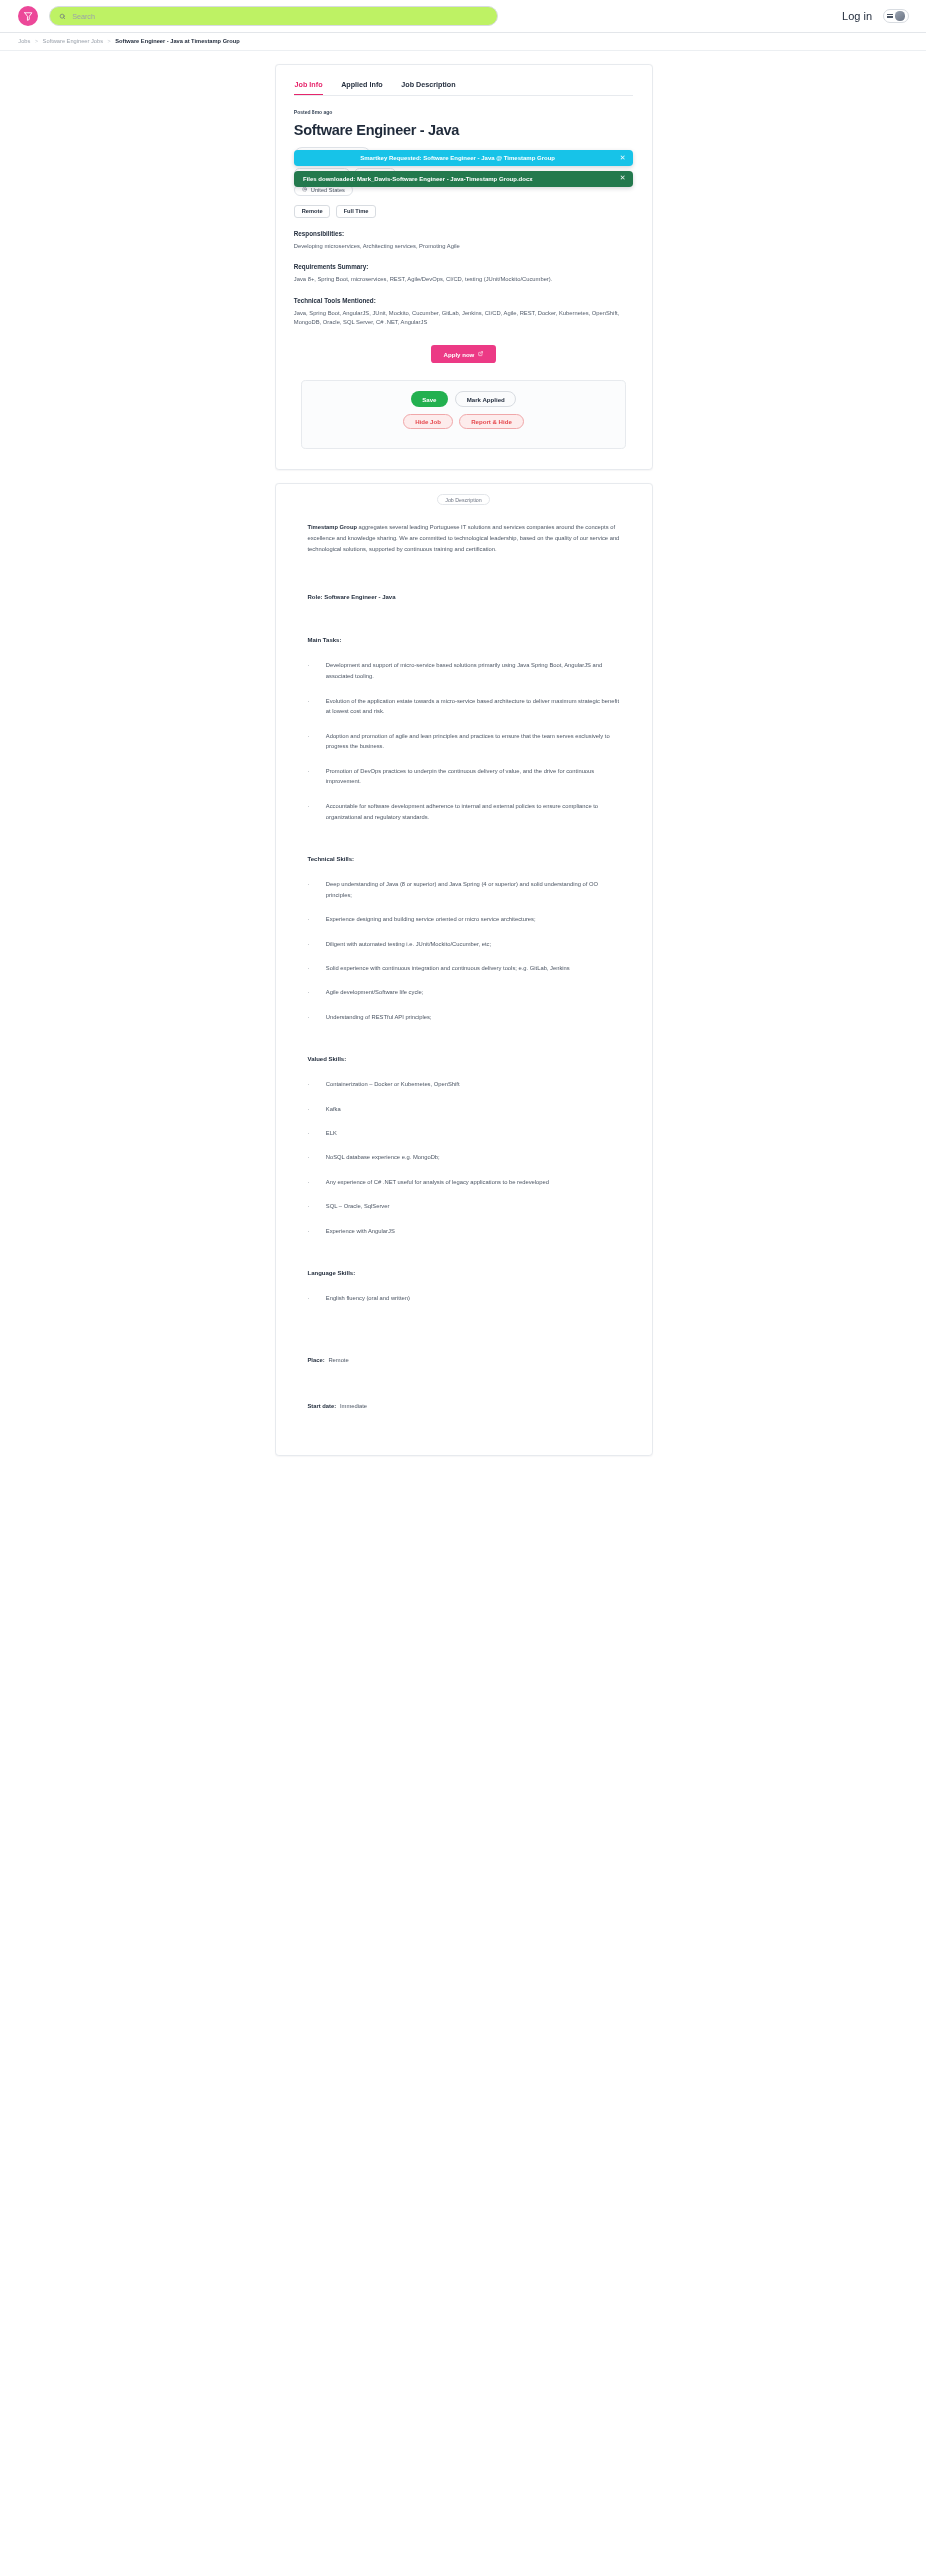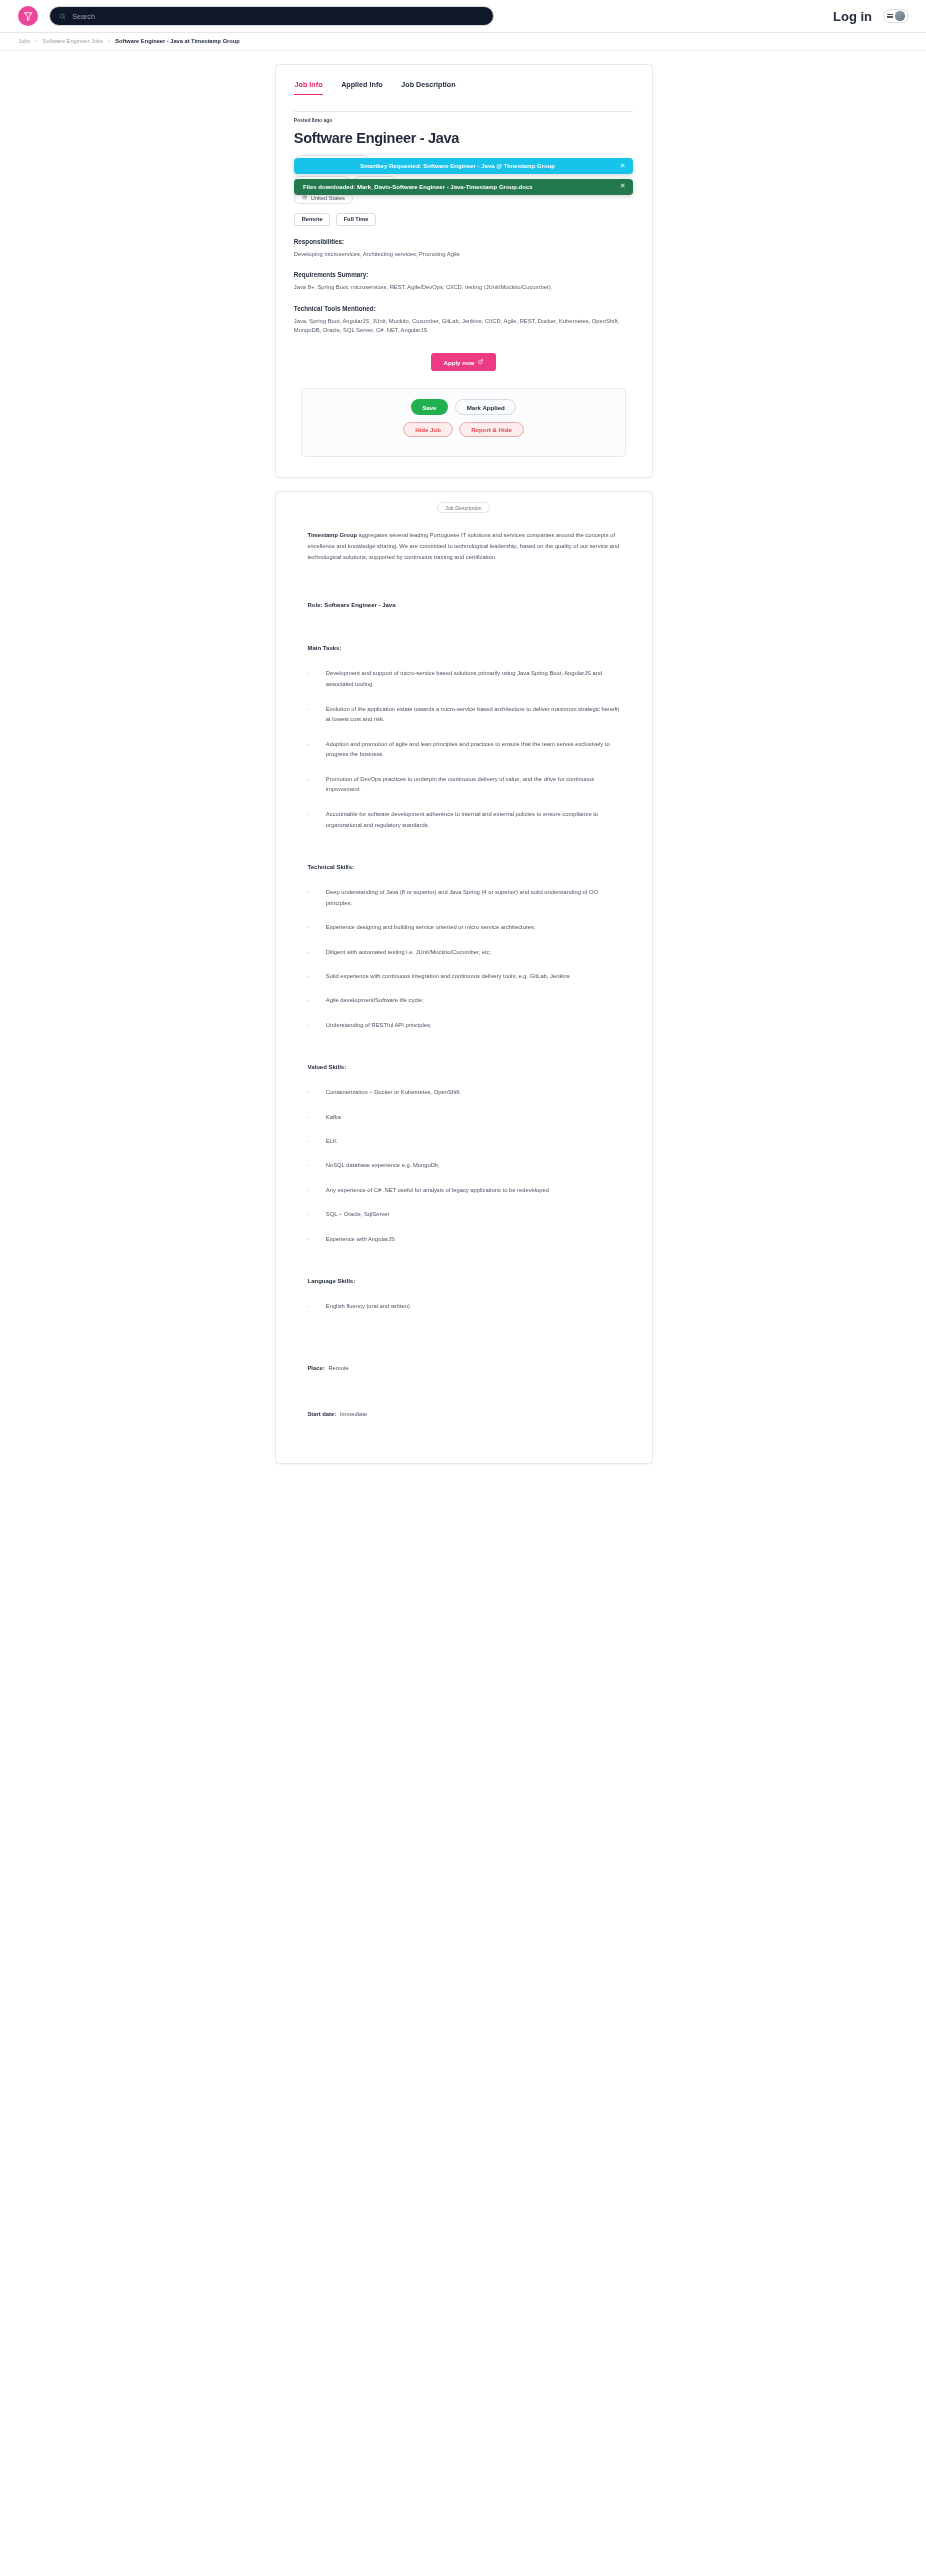--- a/index.html
+++ b/index.html
@@ -31,35 +31,35 @@
   .logo-badge svg { display: block; }
   .searchbox {
     flex: 1 1 auto;
     max-width: 564px;
     height: 20px;
     border: 0.8px solid #d8dce1;
     border-radius: 10.7px;
     display: flex; align-items: center;
     padding: 0 9.2px;
     gap: 6.1px;
-    background: #0f172a;
+    background: #bef264;
   }
   .searchbox input {
     border: none; outline: none; background: transparent;
     font-family: "Liberation Sans", sans-serif;
     font-size: 7.2px;
     color: #6b7280;
     width: 100%;
     padding: 0;
   }
   .searchbox input::placeholder { color: #9aa1ab; }
   .search-ico { color: #6b7280; display: flex; align-items: center; }
   .topbar-spacer { flex: 1 1 auto; }
   .login-link {
-    font-size: 13px; font-weight: 700; color: #252f3f;
+    font-size: 11px; font-weight: 400; color: #252f3f;
     text-decoration: none; white-space: nowrap;
   }
   .account-pill {
     width: 26px; height: 14.5px; border-radius: 8.4px;
     border: 0.8px solid #d8dce1;
     display: flex; align-items: center; justify-content: space-between;
     padding: 0 3.1px;
     flex: 0 0 auto;
   }
   .hamburger { display: flex; flex-direction: column; gap: 1.1px; }
@@ -93,22 +93,22 @@
     border-radius: 3.8px;
     box-shadow: 0 0.8px 1.5px rgba(16,24,40,0.04);
   }
   .card-inner { padding: 13.7px 18.3px 20px 18.3px; }
 
   
   .tabs {
     display: flex;
     gap: 17px;
     border-bottom: 0.8px solid #e7eaee;
-    padding: 0 0 16px 0;
-    margin: 0 0 5px 0;
+    padding: 0 0 0 0;
+    margin: 0 0 13px 0;
   }
   .tab {
     font-size: 7.2px;
     font-weight: 700;
     color: #252f3f;
     padding: 1.5px 0.8px 5.3px 0.8px;
     cursor: pointer;
     border-bottom: 1.5px solid transparent;
     white-space: nowrap;
   }

